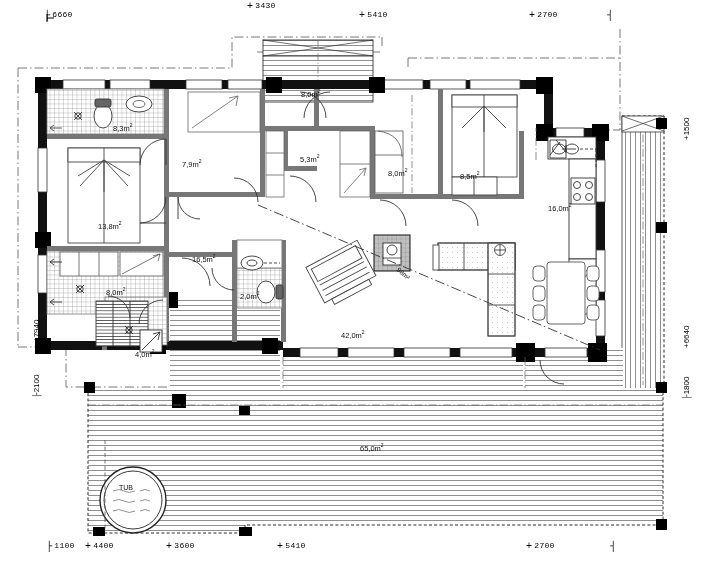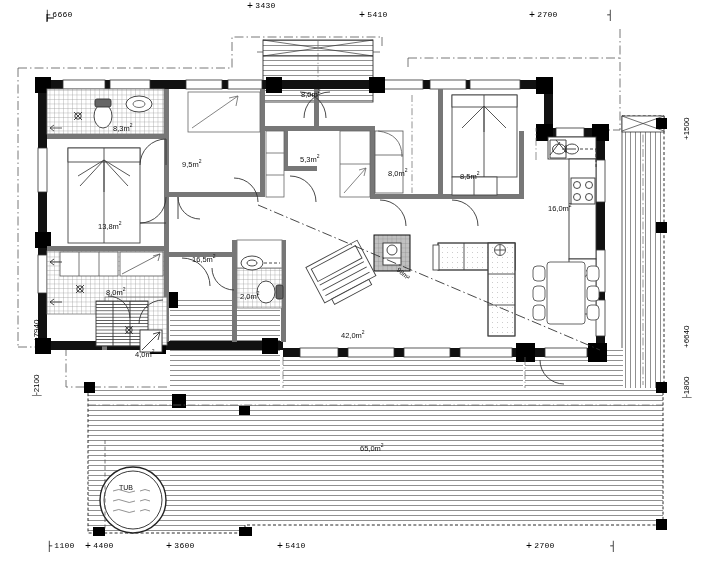--- a/index.html
+++ b/index.html
@@ -454,21 +454,21 @@
 
 <div>
   <div class="vlbl" style="left:682px;top:140px;transform:rotate(-90deg);"><span class="tick">+</span><span>1500</span></div>
   <div class="vlbl" style="left:682px;top:348px;transform:rotate(-90deg);"><span class="tick">+</span><span>6640</span></div>
   <div class="vlbl" style="left:682px;top:400px;transform:rotate(-90deg);"><span class="tick">├</span><span>1800</span></div>
 </div>
 
 <div>
   <div class="area" style="left:113px;top:122px;"><span>8,3m</span><sup>2</sup></div>
   <div class="area" style="left:98px;top:220px;"><span>13,8m</span><sup>2</sup></div>
-  <div class="area" style="left:182px;top:158px;"><span>9,5m</span><sup>2</sup></div>
+  <div class="area" style="left:182px;top:158px;"><span>7,9m</span><sup>2</sup></div>
   <div class="area" style="left:192px;top:253px;"><span>16,5m</span><sup>2</sup></div>
   <div class="area" style="left:300px;top:153px;"><span>5,3m</span><sup>2</sup></div>
   <div class="area" style="left:301px;top:88px;"><span>8,0m</span><sup>2</sup></div>
   <div class="area" style="left:388px;top:167px;"><span>8,0m</span><sup>2</sup></div>
   <div class="area" style="left:460px;top:170px;"><span>8,5m</span><sup>2</sup></div>
   <div class="area" style="left:548px;top:202px;"><span>16,0m</span><sup>2</sup></div>
   <div class="area" style="left:341px;top:329px;"><span>42,0m</span><sup>2</sup></div>
   <div class="area" style="left:106px;top:286px;"><span>8,0m</span><sup>2</sup></div>
   <div class="area" style="left:240px;top:290px;"><span>2,0m</span><sup>2</sup></div>
   <div class="area" style="left:135px;top:348px;"><span>4,0m</span><sup>2</sup></div>

